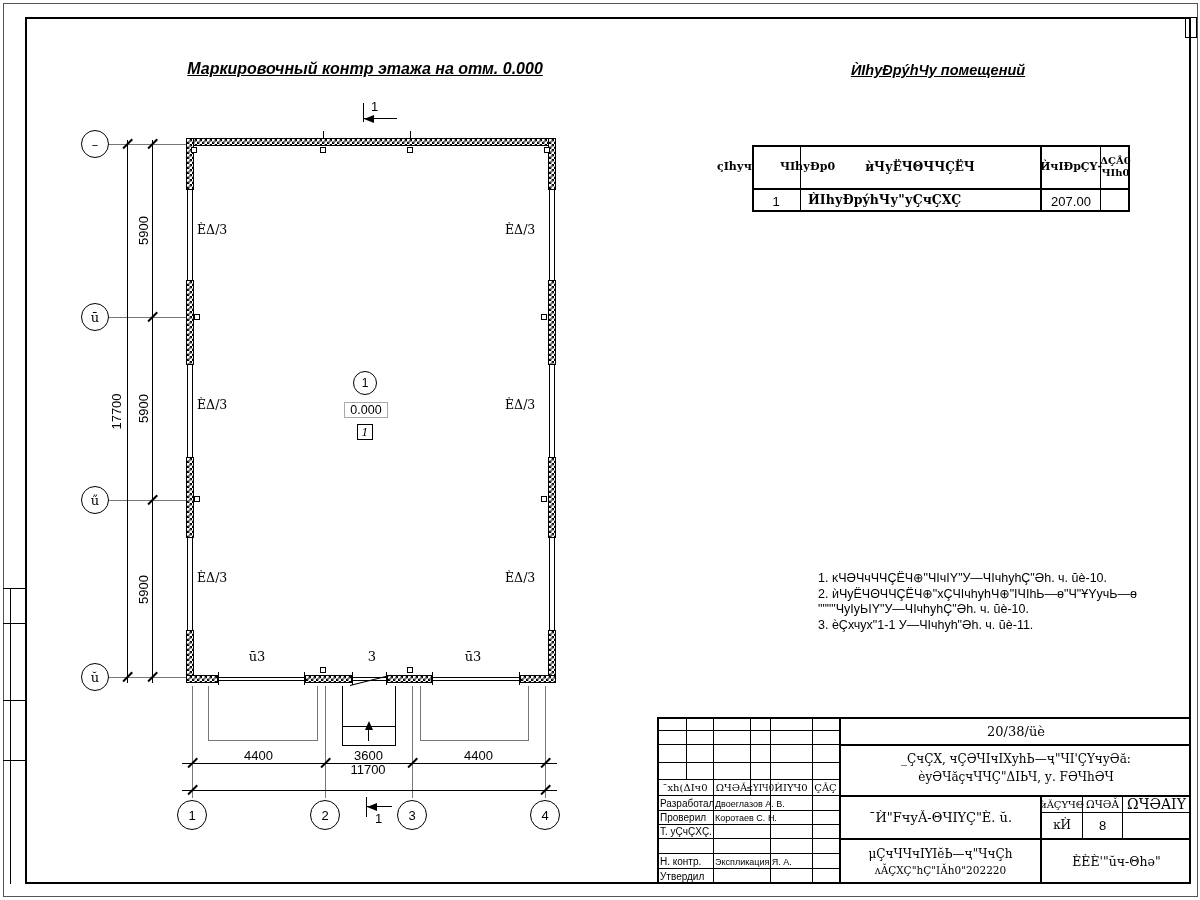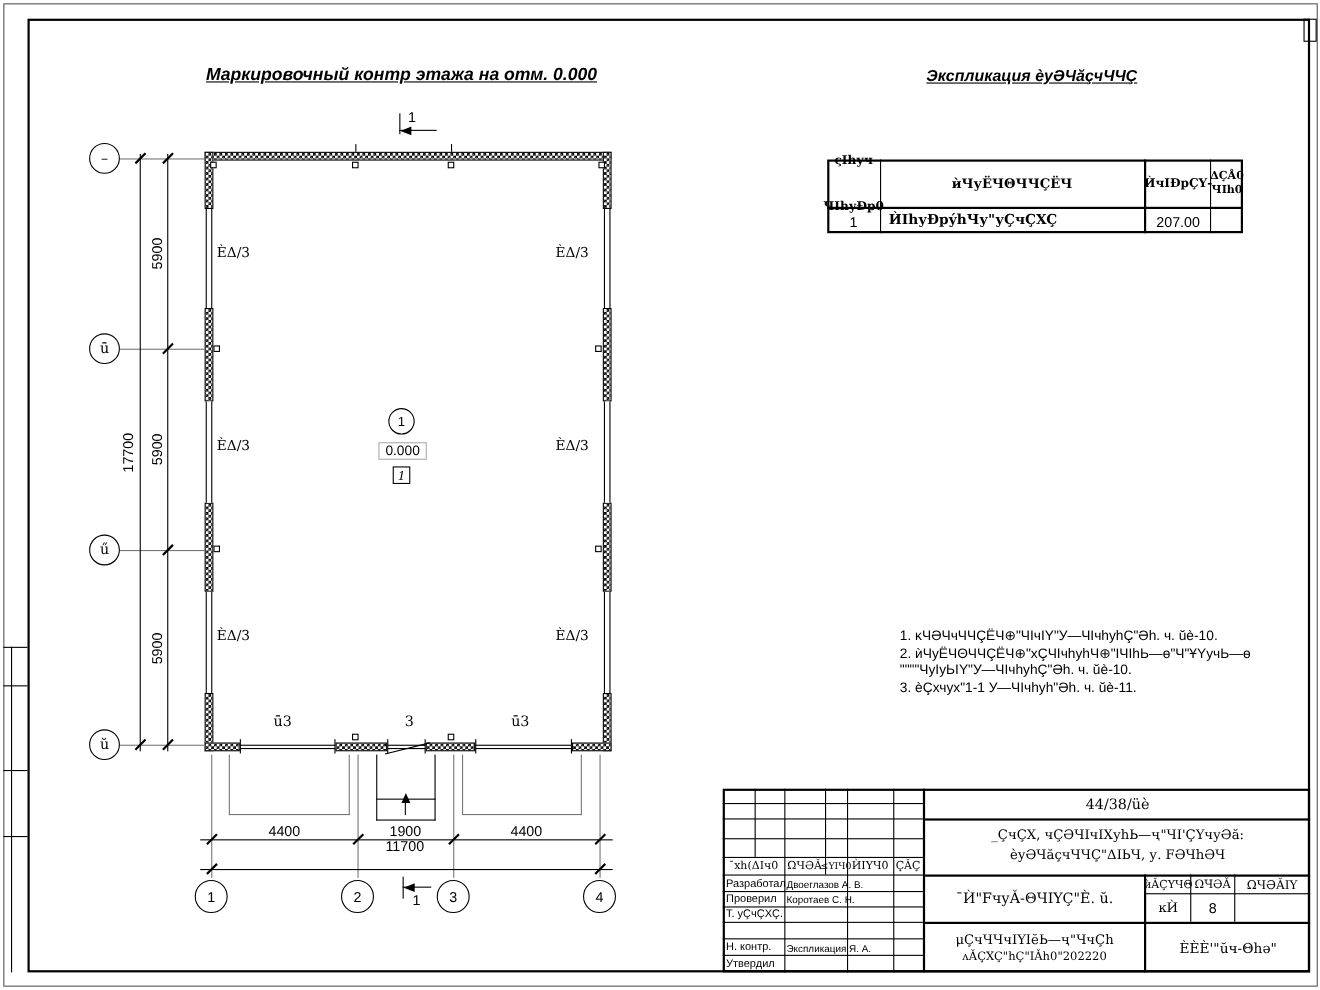--- a/index.html
+++ b/index.html
@@ -32,21 +32,21 @@
 <div class="abs" style="left:3px;top:3px;width:1193px;height:892px;border:1px solid #555;"></div>
 <div class="abs" style="left:25px;top:17px;width:1166px;height:867px;border:2px solid #000;box-sizing:border-box;"></div>
 <div class="ln" style="left:10px;top:588px;width:1px;height:296px;"></div>
 <div class="ln" style="left:3px;top:588px;width:22px;height:1px;"></div>
 <div class="ln" style="left:3px;top:623px;width:22px;height:1px;"></div>
 <div class="ln" style="left:3px;top:700px;width:22px;height:1px;"></div>
 <div class="ln" style="left:3px;top:760px;width:22px;height:1px;"></div>
 <div class="abs" style="left:1185px;top:17px;width:12px;height:21px;border:1px solid #000;box-sizing:border-box;"></div>
 
 <div class="txt ctr" style="left:190px;top:60px;width:350px;font-size:16px;font-style:italic;font-weight:bold;text-decoration:underline;">Маркировочный контр этажа на отм. 0.000</div>
-<div class="txt ctr" style="left:838px;top:62px;width:200px;font-size:14.5px;font-style:italic;font-weight:bold;text-decoration:underline;">Экспликация ѐуӘЧăçчЧЧÇ</div>
+<div class="txt ctr" style="left:838px;top:62px;width:200px;font-size:14.5px;font-style:italic;font-weight:bold;text-decoration:underline;">ЍIhуÐрýhЧу помещений</div>
 
 <div class="wall" style="left:186px;top:138px;width:370px;height:8px;"></div>
 <div class="wall" style="left:186px;top:138px;width:8px;height:52px;"></div>
 <div class="wall" style="left:186px;top:280px;width:8px;height:85px;"></div>
 <div class="wall" style="left:186px;top:457px;width:8px;height:81px;"></div>
 <div class="wall" style="left:186px;top:630px;width:8px;height:53px;"></div>
 <div class="wall" style="left:548px;top:138px;width:8px;height:52px;"></div>
 <div class="wall" style="left:548px;top:280px;width:8px;height:85px;"></div>
 <div class="wall" style="left:548px;top:457px;width:8px;height:81px;"></div>
 <div class="wall" style="left:548px;top:630px;width:8px;height:53px;"></div>
@@ -150,21 +150,21 @@
 <div class="tick" style="left:406px;top:762px;"></div>
 <div class="tick" style="left:539px;top:762px;"></div>
 <div class="tick" style="left:186px;top:789px;"></div>
 <div class="tick" style="left:539px;top:789px;"></div>
 
 <div class="txt ctr dim vtext" style="left:123px;top:224px;width:40px;height:13px;">5900</div>
 <div class="txt ctr dim vtext" style="left:123px;top:402px;width:40px;height:13px;">5900</div>
 <div class="txt ctr dim vtext" style="left:123px;top:583px;width:40px;height:13px;">5900</div>
 <div class="txt ctr dim vtext" style="left:93px;top:405px;width:46px;height:13px;">17700</div>
 <div class="txt ctr dim" style="left:236px;top:748px;width:45px;">4400</div>
-<div class="txt ctr dim" style="left:346px;top:748px;width:45px;">1900</div>
+<div class="txt ctr dim" style="left:346px;top:748px;width:45px;">3600</div>
 <div class="txt ctr dim" style="left:456px;top:748px;width:45px;">4400</div>
 <div class="txt ctr dim" style="left:338px;top:762px;width:60px;">11700</div>
 
 <div class="bub g" style="left:81px;top:130px;width:28px;height:28px;">
     <span>–</span>
   </div>
 <div class="bub g" style="left:81px;top:303px;width:28px;height:28px;">
     <span>ū</span>
   </div>
 <div class="bub g" style="left:81px;top:486px;width:28px;height:28px;">
@@ -185,21 +185,21 @@
 <div class="bub" style="left:530px;top:800px;width:30px;height:30px;">
     <span>4</span>
   </div>
 
 <div class="abs" style="left:752px;top:145px;width:378px;height:67px;border:2px solid #000;box-sizing:border-box;"></div>
 <div class="ln" style="left:800px;top:145px;width:1px;height:67px;"></div>
 <div class="ln" style="left:1040px;top:145px;width:2px;height:67px;"></div>
 <div class="ln" style="left:1100px;top:145px;width:1px;height:67px;"></div>
 <div class="ln" style="left:752px;top:188px;width:378px;height:2px;"></div>
 
-<div class="txt ctr g" style="left:753px;top:150px;width:46px;height:34px;font-size:11px;font-weight:bold;line-height:1.25;flex-direction:column;gap:28px;">
+<div class="txt ctr g" style="left:753px;top:150px;width:46px;height:34px;font-size:11px;font-weight:bold;line-height:1.25;flex-direction:row;gap:28px;">
   <span>ςIhуч</span>
   <span>ЧIhуÐр0</span>
 </div>
 <div class="txt ctr g" style="left:801px;top:145px;width:238px;height:43px;font-size:12px;font-weight:bold;">ѝЧуЁЧΘЧЧÇЁЧ</div>
 <div class="txt ctr g" style="left:1042px;top:145px;width:58px;height:43px;font-size:11px;font-weight:bold;">ЍчIÐрÇҮ-</div>
 <div class="txt ctr g" style="left:1101px;top:150px;width:29px;height:34px;font-size:10px;font-weight:bold;line-height:1.25;flex-direction:column;">
   <span>ΔÇÅ0</span>
   <span>ЧIh0</span>
 </div>
 <div class="txt ctr" style="left:753px;top:190px;width:46px;height:22px;font-size:13px;">1</div>
@@ -233,21 +233,21 @@
 <div class="ln" style="left:657px;top:868px;width:182px;height:1px;"></div>
 
 <div class="ln" style="left:841px;top:744px;width:350px;height:2px;"></div>
 <div class="ln" style="left:841px;top:795px;width:350px;height:2px;"></div>
 <div class="ln" style="left:841px;top:838px;width:350px;height:2px;"></div>
 <div class="ln" style="left:1040px;top:795px;width:2px;height:89px;"></div>
 <div class="ln" style="left:1082px;top:795px;width:1px;height:43px;"></div>
 <div class="ln" style="left:1122px;top:795px;width:1px;height:43px;"></div>
 <div class="ln" style="left:1040px;top:812px;width:151px;height:1px;"></div>
 
-<div class="txt ctr g" style="left:841px;top:722px;width:350px;height:18px;font-size:13px;">44/38/üè</div>
+<div class="txt ctr g" style="left:841px;top:722px;width:350px;height:18px;font-size:13px;">20/38/üè</div>
 <div class="txt ctr g" style="left:845px;top:751px;width:342px;height:15px;font-size:12px;">_ÇчÇX, чÇӘЧIчIXуhЬ—ҷ"ЧI'ÇҮчуӘă:</div>
 <div class="txt ctr g" style="left:845px;top:769px;width:342px;height:15px;font-size:12px;">ѐуӘЧăçчЧЧÇ"ΔIЬЧ, у. FӘЧhӘЧ</div>
 
 <div class="txt ctr g" style="left:657px;top:780px;width:56px;height:15px;font-size:10px;">¯хh(ΔIч0</div>
 <div class="txt ctr g" style="left:713px;top:780px;width:37px;height:15px;font-size:10px;">ΩЧӘǍ</div>
 <div class="txt ctr g" style="left:750px;top:780px;width:20px;height:15px;font-size:8.5px;">≤YIЧ0</div>
 <div class="txt ctr g" style="left:770px;top:780px;width:42px;height:15px;font-size:10px;">ЍIYЧ0</div>
 <div class="txt ctr g" style="left:812px;top:780px;width:27px;height:15px;font-size:10px;">ÇǍÇ</div>
 
 <div class="txt" style="left:660px;top:798px;font-size:10px;">Разработал</div>
@@ -259,19 +259,19 @@
 <div class="txt" style="left:715px;top:799px;font-size:9px;">Двоеглазов А. В.</div>
 <div class="txt" style="left:715px;top:813px;font-size:9px;">Коротаев С. Н.</div>
 <div class="txt" style="left:715px;top:827px;font-size:9px;"></div>
 <div class="txt" style="left:715px;top:842px;font-size:9px;"></div>
 <div class="txt" style="left:715px;top:857px;font-size:9px;">Экспликация Я. А.</div>
 <div class="txt" style="left:715px;top:872px;font-size:9px;"></div>
 
 <div class="txt ctr g" style="left:841px;top:797px;width:199px;height:41px;font-size:13px;">¯Ѝ"FчуǍ-ΘЧIYÇ"Ѐ. ŭ.</div>
 <div class="txt ctr g" style="left:1042px;top:796px;width:40px;height:16px;font-size:10px;">ѝǍÇYЧΘ</div>
 <div class="txt ctr g" style="left:1083px;top:796px;width:39px;height:16px;font-size:10.5px;">ΩЧӘǍ</div>
-<div class="txt ctr g" style="left:1123px;top:796px;width:67px;height:16px;font-size:11px;">ΩЧӘǍIY</div>
+<div class="txt ctr g" style="left:1123px;top:796px;width:67px;height:16px;font-size:14px;">ΩЧӘǍIY</div>
 <div class="txt ctr g" style="left:1042px;top:813px;width:40px;height:24px;font-size:12px;">ĸЍ</div>
 <div class="txt ctr" style="left:1083px;top:813px;width:39px;height:24px;font-size:13px;">8</div>
 <div class="txt ctr" style="left:1123px;top:813px;width:67px;height:24px;font-size:13px;"></div>
 <div class="txt ctr g" style="left:841px;top:846px;width:199px;height:15px;font-size:12px;">μÇчЧЧчIYIĕЬ—ҷ"ЧчÇh</div>
 <div class="txt ctr g" style="left:841px;top:863px;width:199px;height:13px;font-size:10.5px;">ʌǍÇXÇ"hÇ"IǍh0"202220</div>
 <div class="txt ctr g" style="left:1042px;top:838px;width:149px;height:46px;font-size:12.5px;">ÈÈÈ'"ŭч-Θhә"</div>
 
 </body></html>

